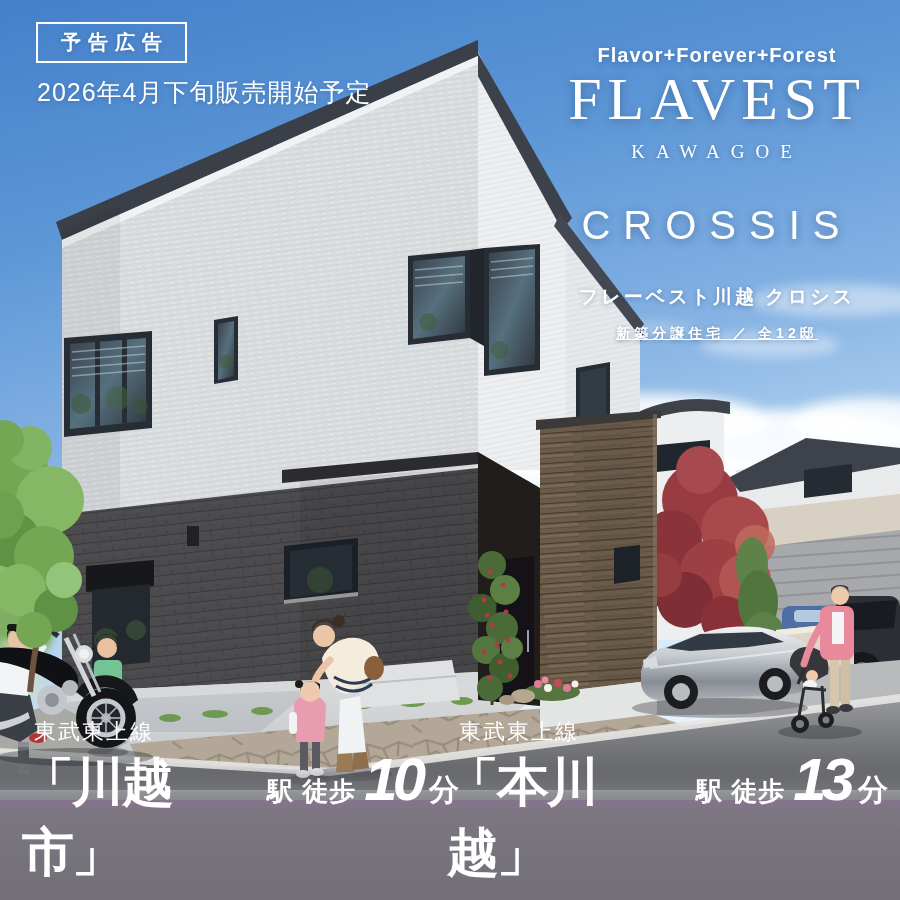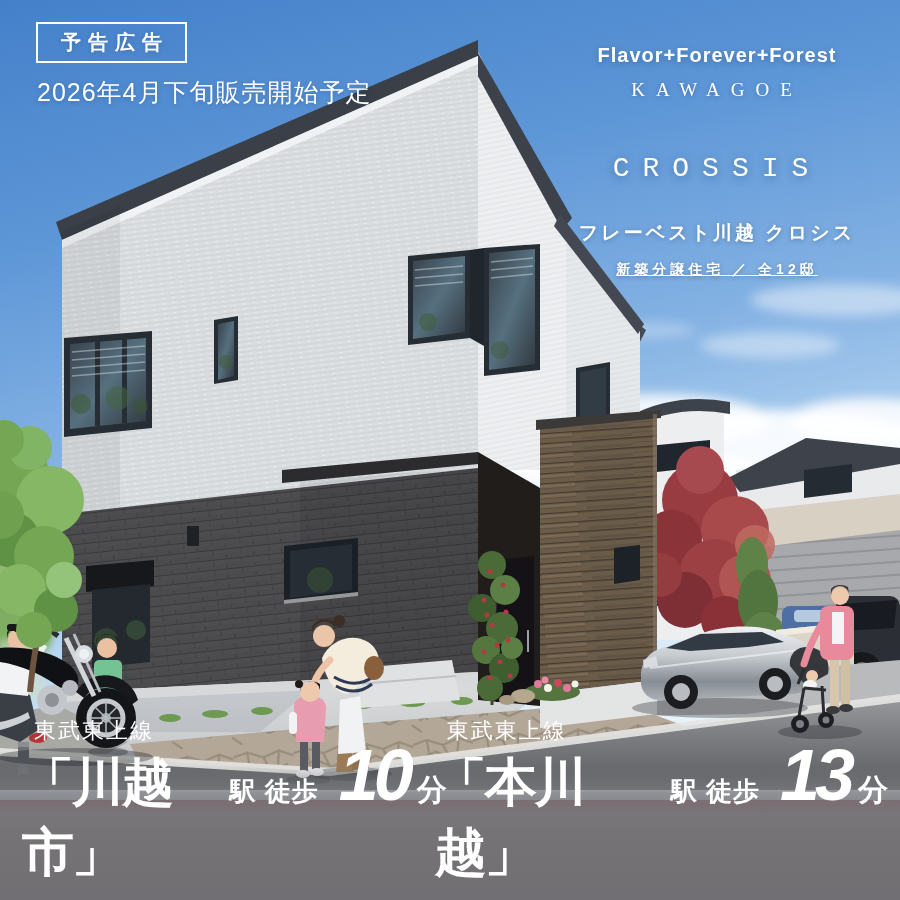--- a/index.html
+++ b/index.html
@@ -1,55 +1,55 @@
 <!DOCTYPE html>
 <html><head>
 <meta charset="utf-8">
 <style>
   html,body{margin:0;padding:0;background:#222;}
   .canvas{position:relative;width:900px;height:900px;overflow:hidden;
-          font-family:"Liberation Sans","DejaVu Sans",sans-serif;background:#7f1d1d;}
+          font-family:"Liberation Sans","DejaVu Sans",sans-serif;background:#d946ef;}
   .scene{position:absolute;inset:0;}
   .scene svg{display:block;}
 
   
   .notice-badge{position:absolute;left:36px;top:22px;border:2px solid #fff;color:#fff;
     font-size:20px;font-weight:600;letter-spacing:7px;padding:5px 16px 5px 23px;
     text-shadow:0 1px 4px rgba(40,70,110,.35);}
   .notice-date{position:absolute;left:37px;top:76px;color:#fff;font-size:25px;
     letter-spacing:1px;text-shadow:0 1px 4px rgba(40,70,110,.35);}
 
   
   .logo{position:absolute;left:551px;top:44px;width:332px;text-align:center;color:#fff;}
   .logo-tagline{font-size:20px;font-weight:bold;letter-spacing:1px;
     text-shadow:0 2px 6px rgba(30,60,100,.4);}
   .logo-brand{font-family:"Liberation Serif","DejaVu Serif",serif;font-size:60px;
     letter-spacing:6px;margin-top:2px;line-height:1;text-shadow:0 2px 10px rgba(30,60,100,.45);}
   .logo-area{font-family:"Liberation Serif","DejaVu Serif",serif;font-size:19px;
     letter-spacing:11px;margin-top:12px;text-shadow:0 1px 5px rgba(30,60,100,.4);}
-  .logo-series{font-family:Liberation Mono, monospace;font-size:28px;
-    letter-spacing:13px;margin-top:52px;text-shadow:0 2px 8px rgba(30,60,100,.45);}
+  .logo-series{font-family:Liberation Sans, sans-serif;font-size:40px;
+    letter-spacing:13px;margin-top:40px;text-shadow:0 2px 8px rgba(30,60,100,.45);}
   .logo-jp{font-size:19px;font-weight:bold;letter-spacing:3px;margin-top:36px;
     text-shadow:0 1px 5px rgba(30,60,100,.4);}
   .logo-sub{font-size:14px;font-weight:bold;letter-spacing:4px;margin-top:15px;
     text-shadow:0 1px 4px rgba(30,60,100,.4);text-decoration:underline;}
 
   
   .access-bar{position:absolute;left:0;right:0;bottom:0;height:134px;color:#fff;
     display:flex;align-items:flex-end;padding:0 12px 12px 34px;box-sizing:border-box;
     background:linear-gradient(to bottom,rgba(124,124,128,0) 0%,rgba(124,124,128,.82) 20%,
       rgba(120,120,124,.97) 36%,rgba(113,113,117,.98) 100%);}
   .station{display:flex;flex-direction:column;}
   .station-0{width:428px;}
   .line-name{font-size:22px;letter-spacing:2px;margin-bottom:1px;}
   .station-row{display:flex;align-items:baseline;}
   .station-name{font-size:52px;font-weight:bold;letter-spacing:-2px;margin-left:-12px;}
   .walk{font-size:26px;font-weight:bold;letter-spacing:1px;margin-left:2px;white-space:nowrap;}
-  .minutes{font-family:"Liberation Sans",sans-serif;font-size:72px;font-style:italic;
-    font-weight:bold;line-height:.78;letter-spacing:-5px;margin-left:20px;}
+  .minutes{font-family:"Liberation Sans",sans-serif;font-size:60px;font-style:italic;
+    font-weight:bold;line-height:.78;letter-spacing:-5px;margin-left:8px;}
   .unit{font-size:30px;font-weight:bold;margin-left:8px;}
 </style>
 </head>
 <body>
 
 <div class="canvas">
 
   <div class="scene">
   <svg width="900" height="900" viewBox="0 0 900 900" xmlns="http://www.w3.org/2000/svg">
     <defs>
@@ -442,20 +442,21 @@
       <circle cx="4" cy="440" r="20" fill="#74a653"></circle>
     </g>
   </svg>
   </div>
 
   <div class="notice-badge">予告広告</div>
   <div class="notice-date">2026年4月下旬販売開始予定</div>
 
   <div class="logo">
     <div class="logo-tagline">Flavor+Forever+Forest</div>
+    <div class="logo-brand">FLAVEST</div>
     <div class="logo-area">KAWAGOE</div>
     <div class="logo-series">CROSSIS</div>
     <div class="logo-jp">フレーベスト川越 クロシス</div>
     <div class="logo-sub">新築分譲住宅 ／ 全12邸</div>
   </div>
 
   <div class="access-bar">
     <div class="station station-0">
       <div class="line-name">東武東上線</div>
       <div class="station-row">

